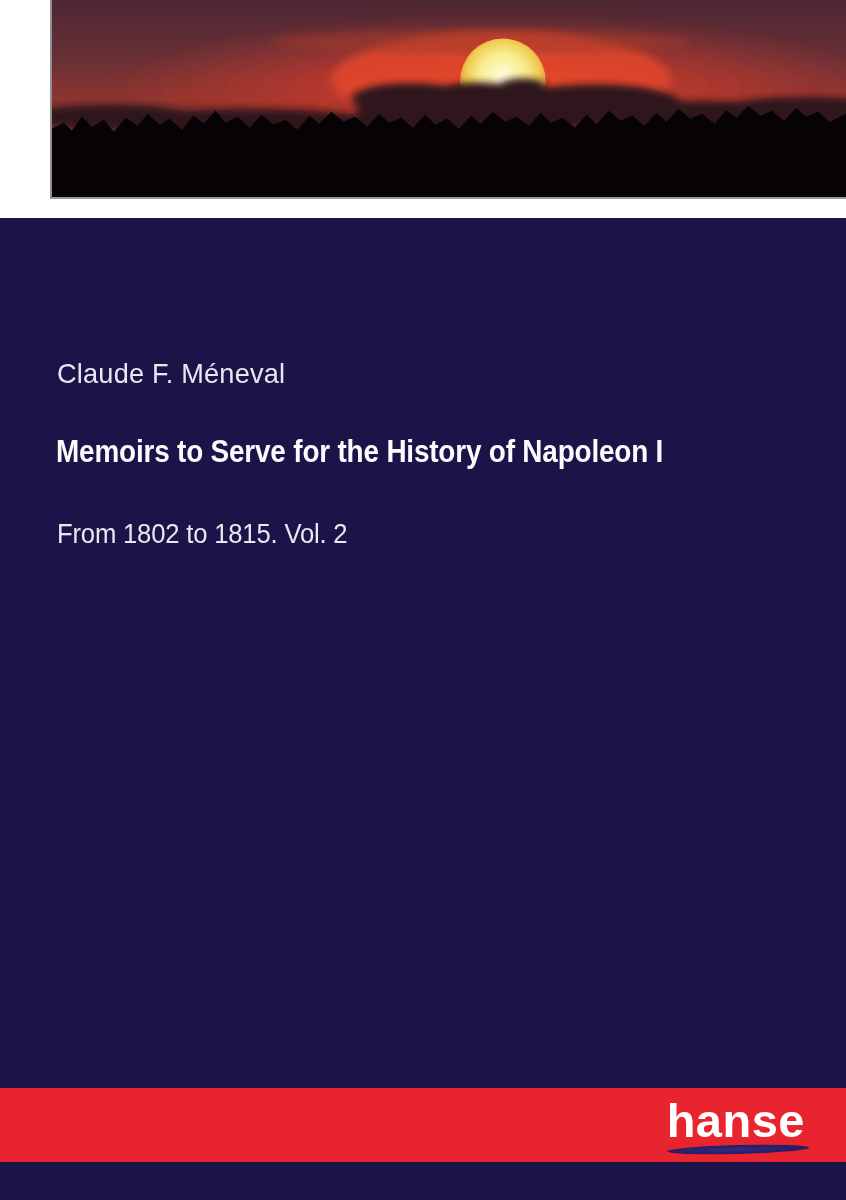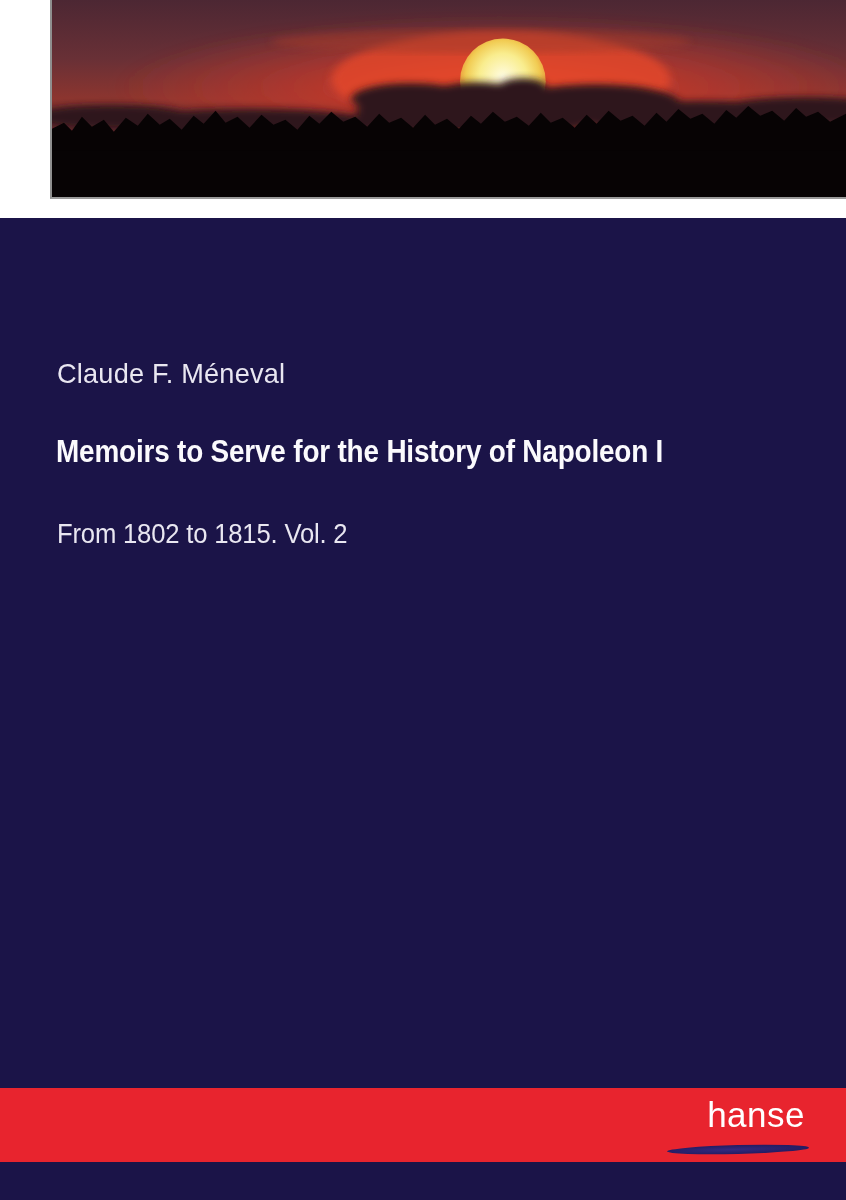--- a/index.html
+++ b/index.html
@@ -48,21 +48,21 @@
     white-space:nowrap;
   }
   
   .publisher-band{
     position:absolute;left:0;top:870px;
     width:846px;height:74px;
     background:#e8242e;
   }
   .logo{
     position:absolute;right:41px;top:9px;
-    font-size:35px;font-weight:400;line-height:1;
+    font-size:47px;font-weight:700;line-height:1;
     color:#ffffff;letter-spacing:0.5px;
     white-space:nowrap;
   }
   .logo-underline{
     position:absolute;right:37px;top:57px;
     width:142px;height:9px;
     background:radial-gradient(ellipse at 45% 50%, #332a80 0%, #281f68 55%, #1f1757 100%);
     border-radius:50%;
     transform:rotate(-1.5deg);
   }

